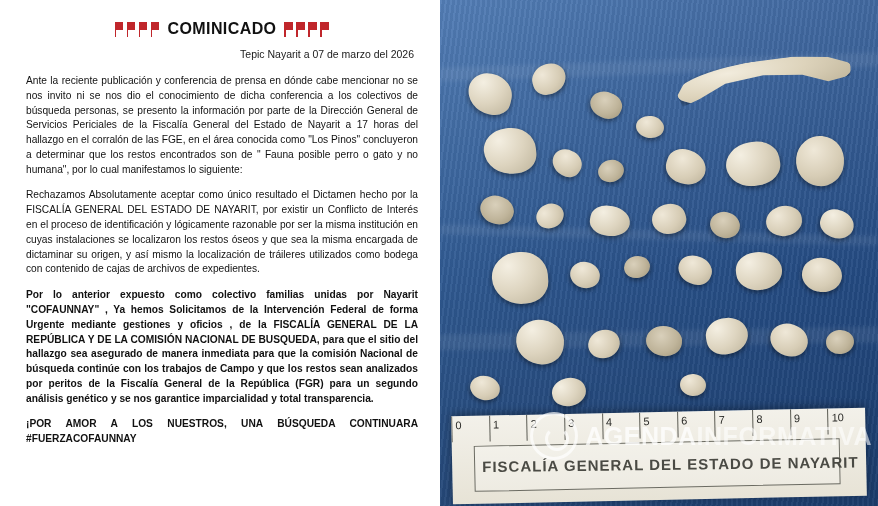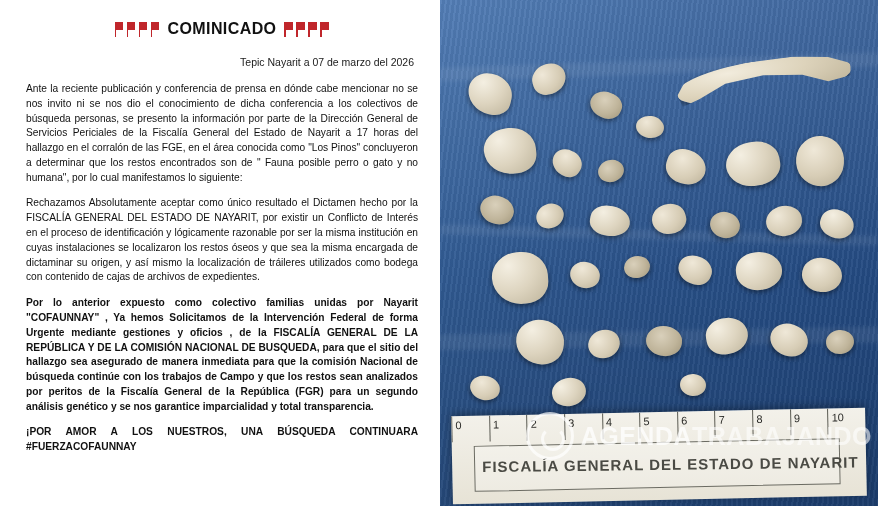--- a/index.html
+++ b/index.html
@@ -65,21 +65,21 @@
     font-size: 16px;
     font-weight: bold;
     color: #111111;
     letter-spacing: 0.4px;
     white-space: nowrap;
   }
   .doc-date {
     text-align: right;
     font-size: 10.5px;
     color: #1a1a1a;
-    margin: 18px 4px 14px 0;
+    margin: 10px 4px 14px 0;
   }
   .doc p {
     font-size: 10.2px;
     line-height: 1.45;
     color: #111111;
     text-align: justify;
     margin: 0 0 11px 0;
   }
   .doc p.bold {
     font-weight: bold;
@@ -369,18 +369,18 @@
           </div>
       </div>
       <div class="ruler-box"></div>
       <div class="ruler-text">FISCALÍA GENERAL DEL ESTADO DE NAYARIT</div>
     </div>
 
     <div class="watermark">
       <div class="wm-logo"></div>
       <div class="wm-text">
         <span class="wm-a">AGENDA</span>
-        <span class="wm-b">TRABAJANDO</span>
+        <span class="wm-b">INFORMATIVA</span>
       </div>
     </div>
   </div>
 
 </div>
 
 </body></html>

